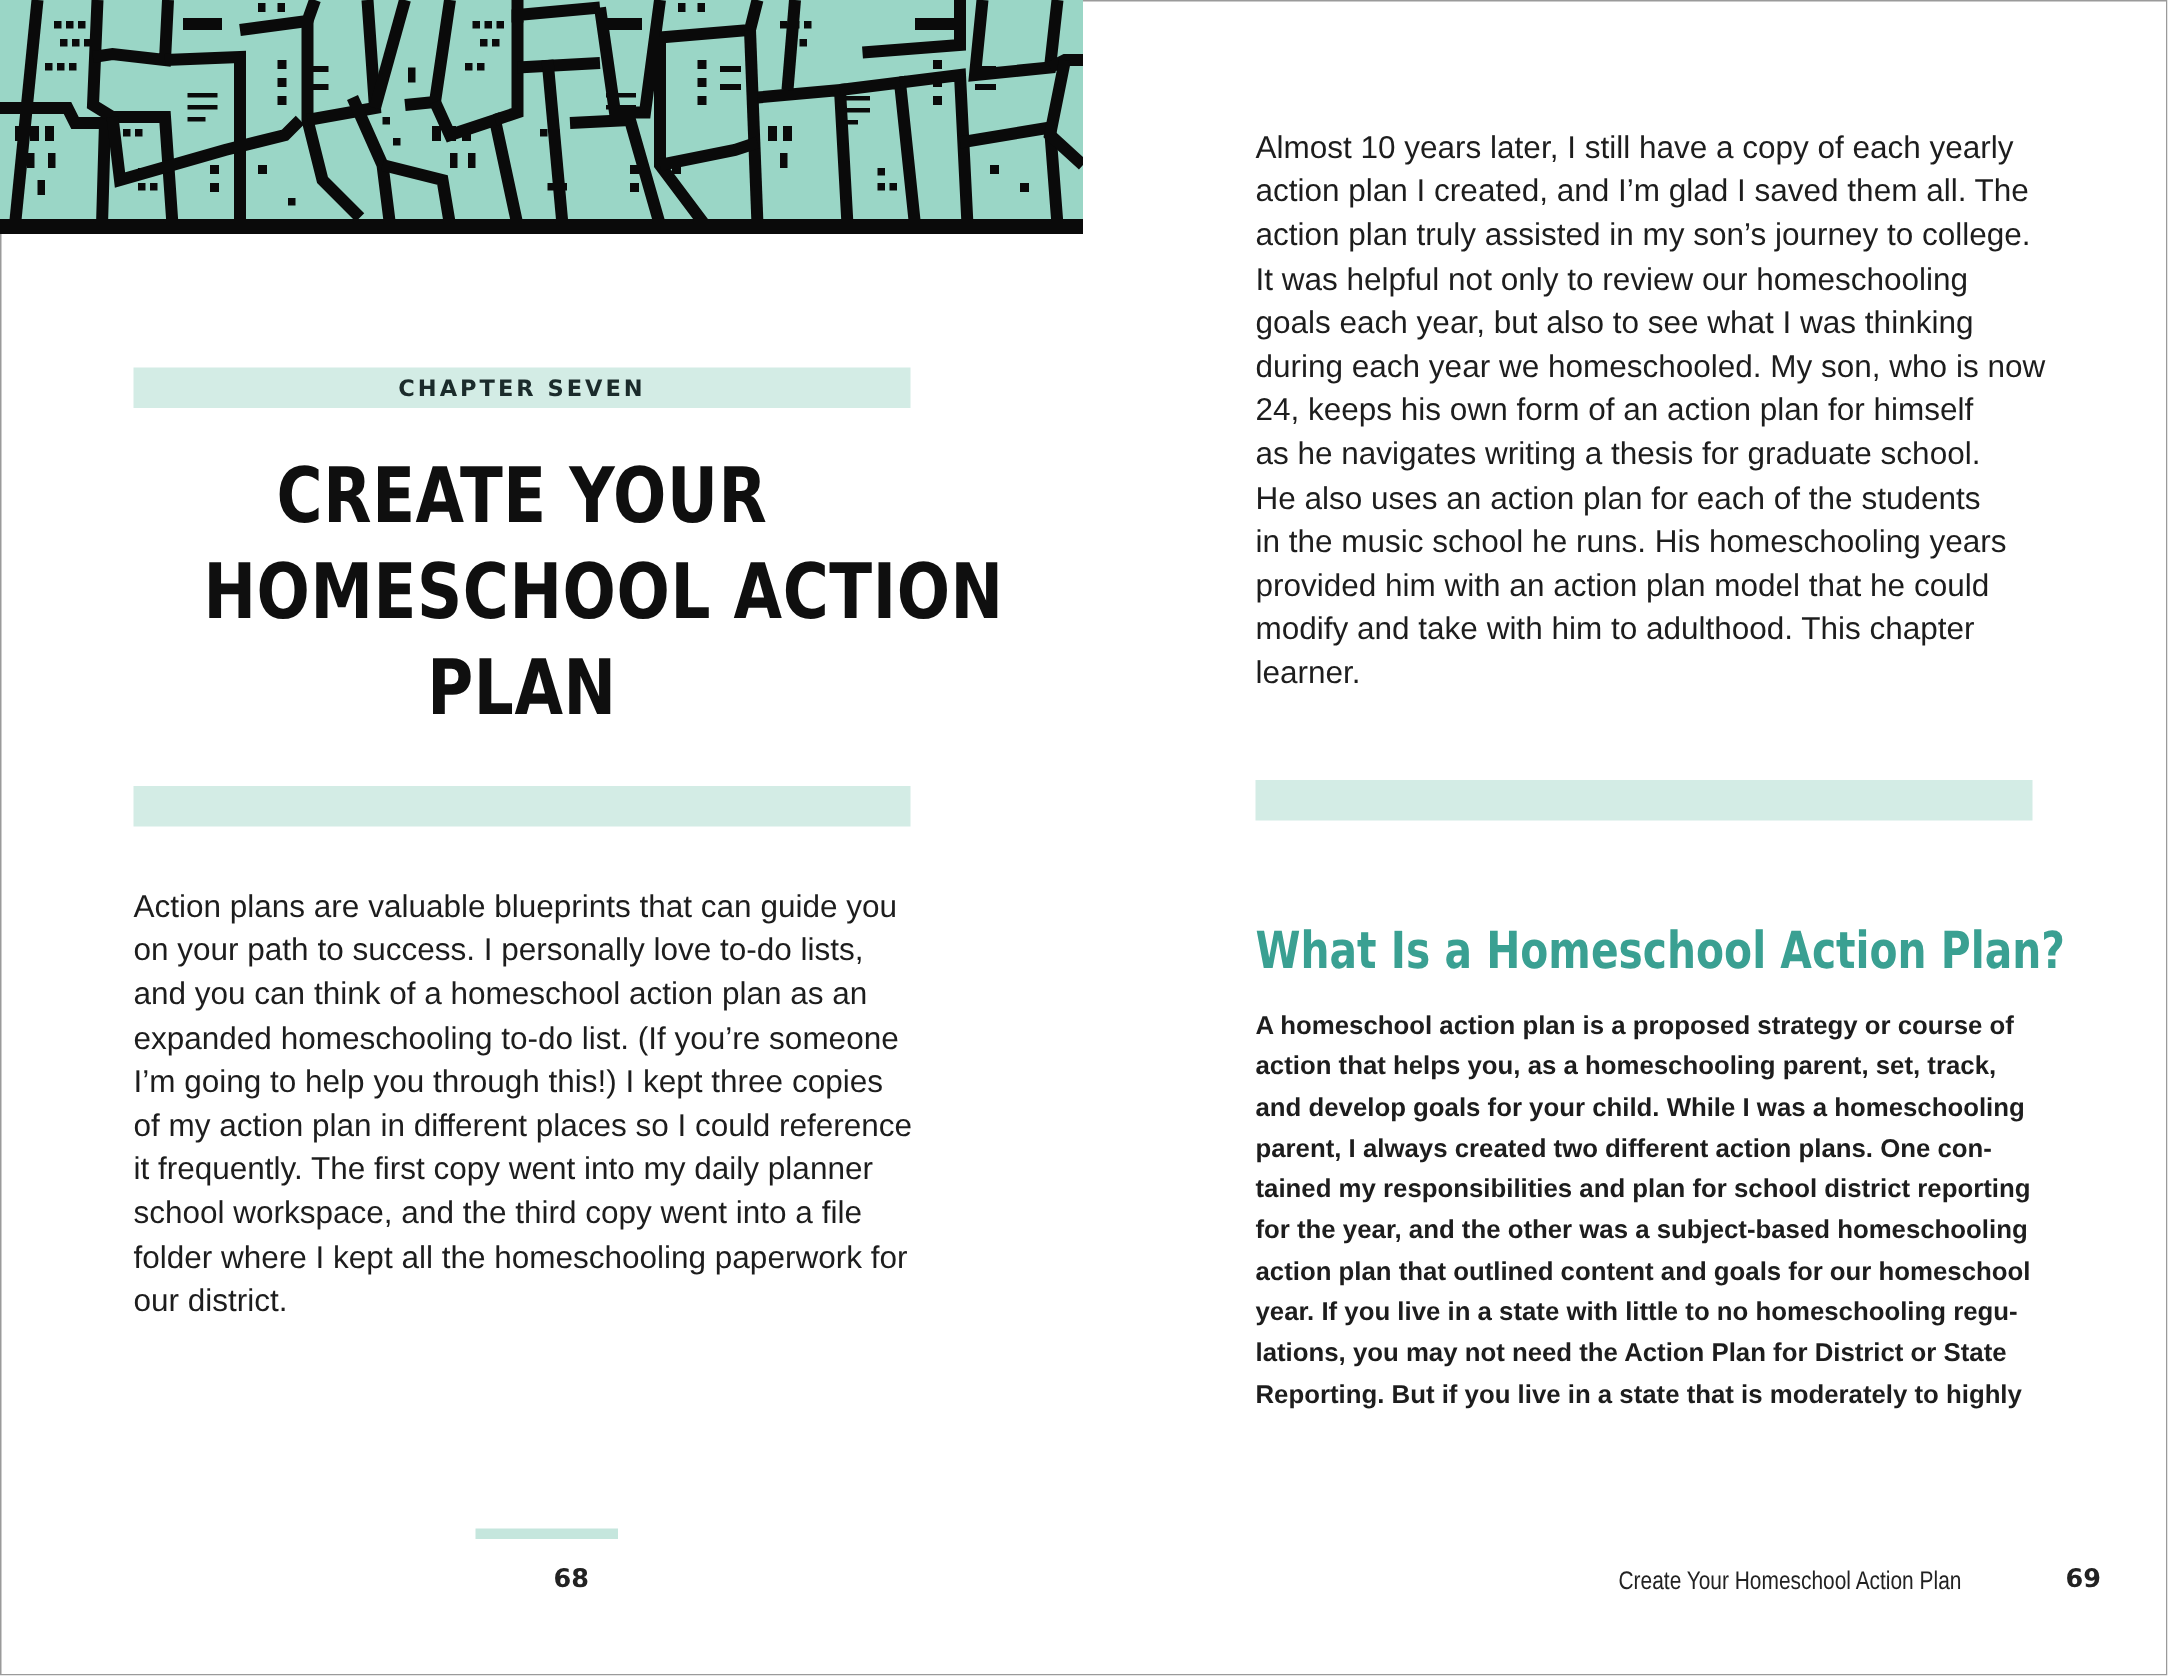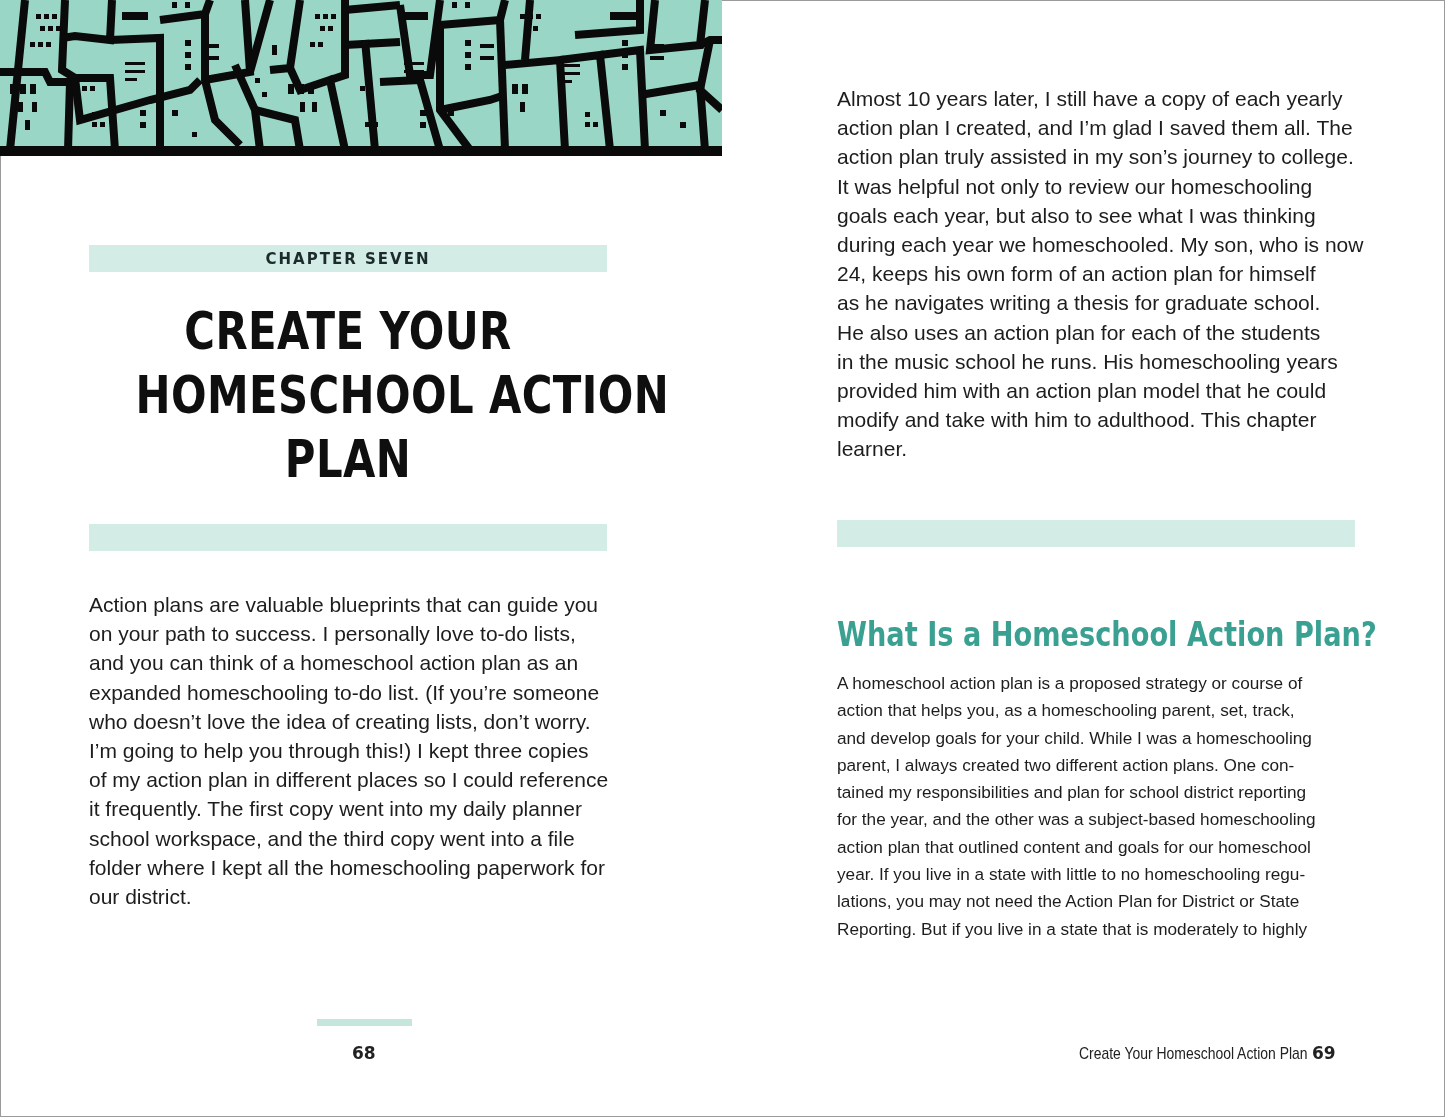--- a/index.html
+++ b/index.html
@@ -24,31 +24,31 @@
     color: #0f0f0f; transform: scaleX(0.82); transform-origin: center top; letter-spacing: 0.5px;
   }
   .title span { display: block; white-space: nowrap; }
   .band-left { left: 89px; top: 524px; width: 518px; height: 27px; }
   .band-right { left: 837px; top: 520px; width: 518px; height: 27px; }
 
   .para { position: absolute; font-family: "Liberation Sans", sans-serif; color: #1d1d1d; }
   .para span { display: block; white-space: nowrap; }
   .left-para { left: 89px; top: 590px; font-size: 21px; line-height: 29.2px; }
   .right-top { left: 837px; top: 84px; font-size: 21px; line-height: 29.2px; }
-  .right-body { left: 837px; top: 670px; font-size: 17.2px; line-height: 27.3px; }
+  .right-body { left: 837px; top: 670px; font-size: 17.2px; line-height: 27.3px; font-weight: bold; }
 
   .section-heading {
     position: absolute; left: 837px; top: 614px; font-family: "DejaVu Sans", sans-serif; font-weight: bold;
     font-size: 34px; color: #3aa092; white-space: nowrap; transform: scaleX(0.8); transform-origin: left top;
   }
 
   .footer-rule { position: absolute; left: 317px; top: 1019px; width: 95px; height: 7px; background: #c5e6dd; }
-  .page-num { position: absolute; font-family: "DejaVu Sans", sans-serif; font-weight: bold; font-size: 17px; color: #222; }
+  .page-num { position: absolute; font-family: "DejaVu Sans", sans-serif; font-weight: bold; font-size: 17px; color: #222; margin-left: 17px; }
   .page-left { left: 352px; top: 1043px; }
-  .page-right { left: 1312px; top: 1043px; text-align: center; }
+  .page-right { left: 1360px; top: 1043px; text-align: center; }
   .running-head {
     position: absolute; left: 1079px; top: 1044px; font-family: "Liberation Sans", sans-serif; font-size: 17px;
     color: #222; white-space: nowrap; transform: scaleX(0.82); transform-origin: left top;
   }
 </style>
 </head>
 <body>
 
 <div class="frame"></div>
 
@@ -196,21 +196,20 @@
   <span>PLAN</span>
 </h1>
 
 <div class="band band-left"></div>
 
 <div class="para left-para">
   <span>Action plans are valuable blueprints that can guide you</span>
   <span>on your path to success. I personally love to-do lists,</span>
   <span>and you can think of a homeschool action plan as an</span>
   <span>expanded homeschooling to-do list. (If you’re someone</span>
-  <span>who doesn’t love the idea of creating lists, don’t worry.</span>
   <span>I’m going to help you through this!) I kept three copies</span>
   <span>of my action plan in different places so I could reference</span>
   <span>it frequently. The first copy went into my daily planner</span>
   <span>school workspace, and the third copy went into a file</span>
   <span>folder where I kept all the homeschooling paperwork for</span>
   <span>our district.</span>
 </div>
 
 <div class="footer-rule"></div>
 <div class="page-num page-left">68</div>

